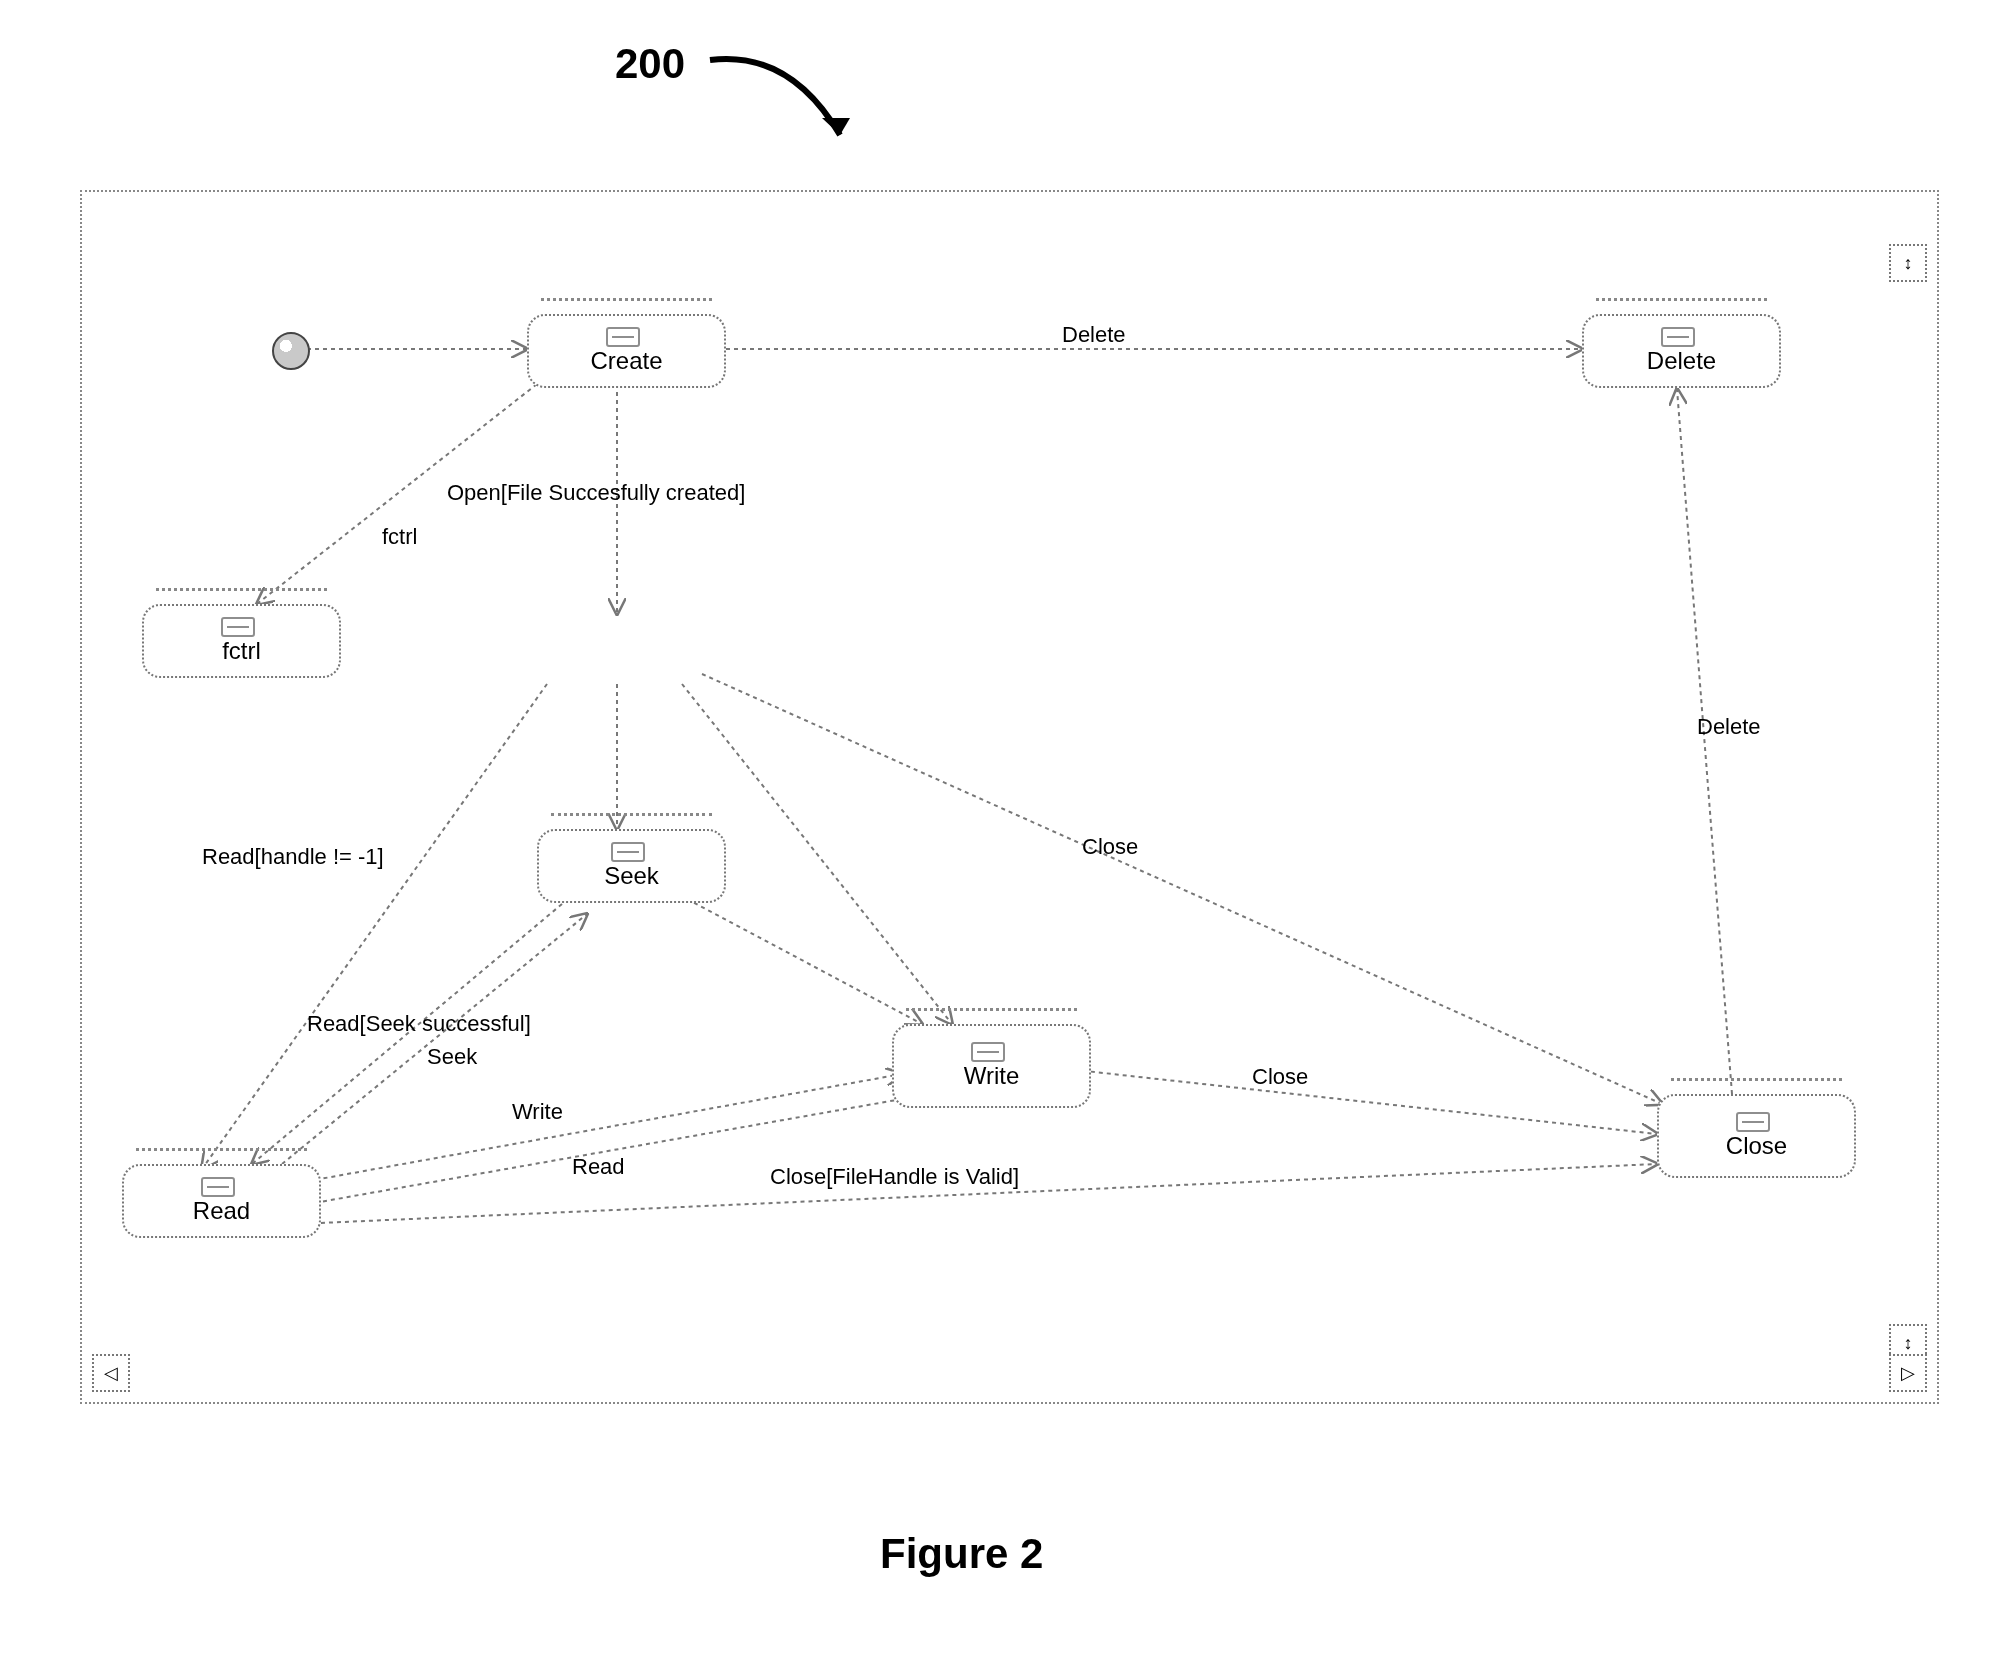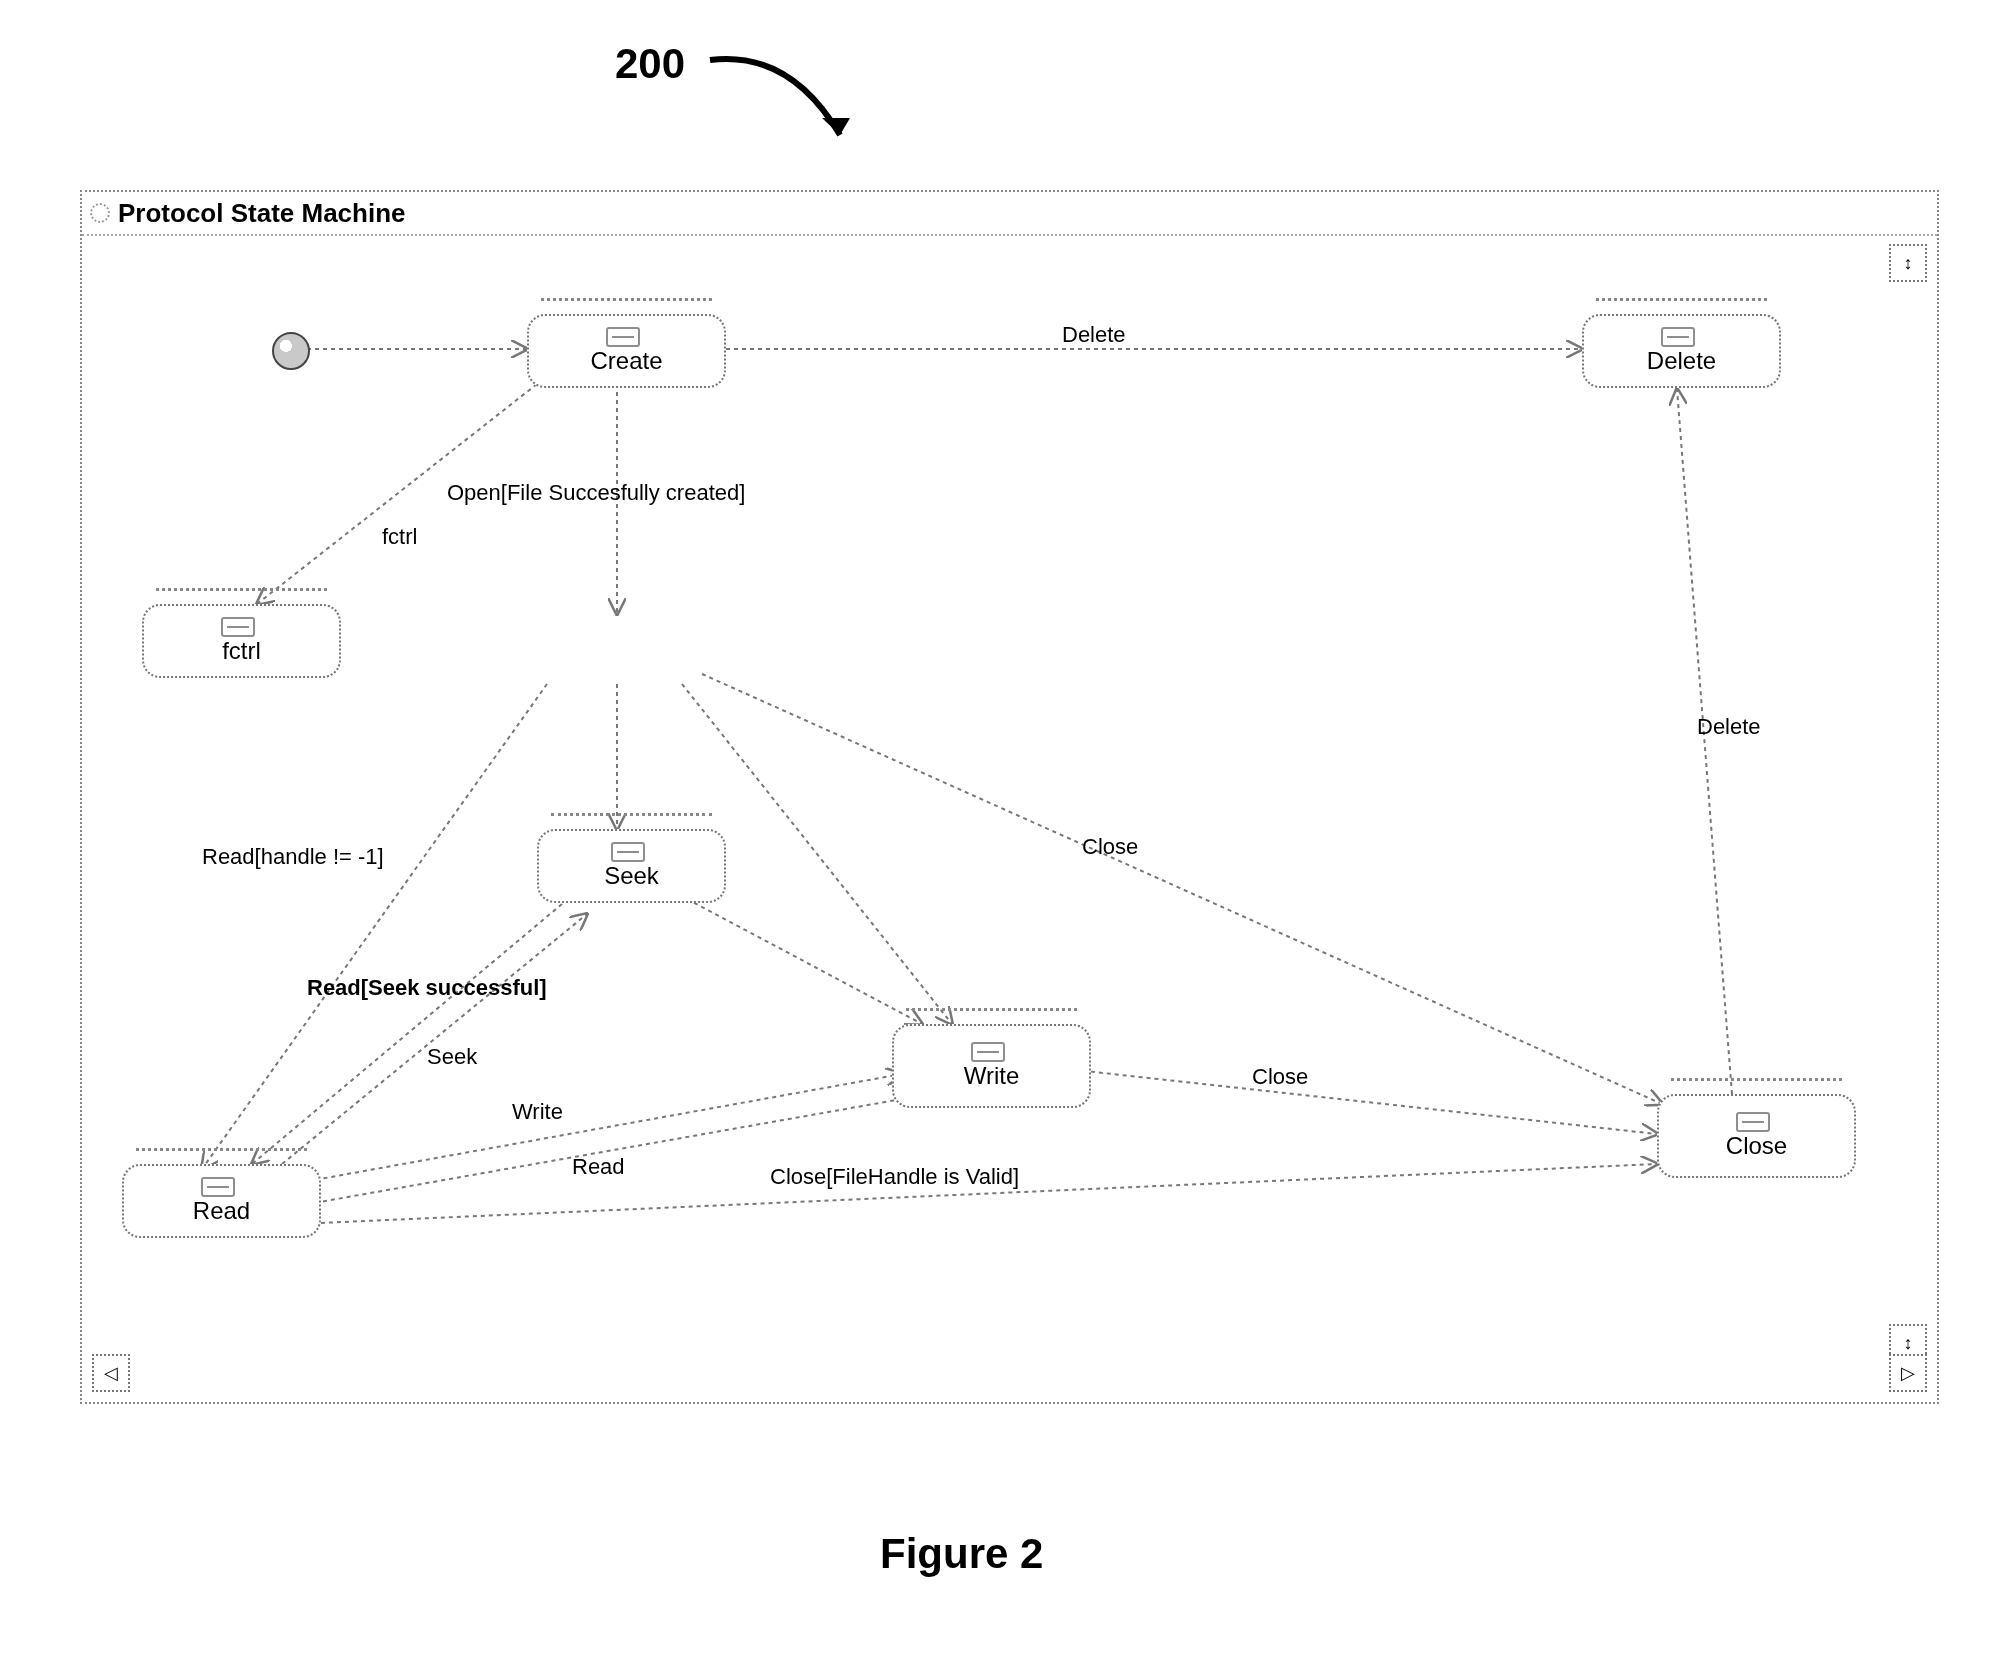--- a/index.html
+++ b/index.html
@@ -34,26 +34,20 @@
 <body>
 
 <div class="page">
   <div class="ref-num" style="left:615px;top:40px;">200</div>
   <svg class="ref-arrow" style="left:700px;top:40px;" width="200" height="120">
     <path d="M10 20 Q 90 10 140 95" stroke="#000" stroke-width="6" fill="none"></path>
     <path d="M140 95 L122 78 L150 78 Z" fill="#000"></path>
   </svg>
 
   <div class="outer">
-    <div class="title-bar">
-      <div class="title-cap">
-        <span class="title-icon"></span>
-        <span>Protocol State Machine</span>
-      </div>
-    </div>
 
     <div class="canvas">
 
       <svg class="edges" width="1855" height="1168">
         <defs>
           <marker id="arr" viewBox="0 0 10 10" refX="9" refY="5" markerWidth="9" markerHeight="9" orient="auto-start-reverse">
             <path d="M0 0 L10 5 L0 10" fill="none" stroke="#777" stroke-width="1.4"></path>
           </marker>
         </defs>
 
@@ -133,21 +127,21 @@
         <div class="state-dots"></div>
         <span class="sicon"></span>
         <span>Close</span>
       </div>
 
       <div class="label" style="left:980px;top:88px;">Delete</div>
       <div class="label" style="left:365px;top:238px;margin-top:8px;">Open[File Succesfully created]</div>
       <div class="label" style="left:300px;top:290px;">fctrl</div>
       <div class="label" style="left:120px;top:610px;text-align:right;">Read[handle != -1]</div>
       <div class="label" style="left:1000px;top:600px;">Close</div>
-      <div class="label" style="left:225px;top:741px;font-weight:bold;">Read[Seek successful]</div>
+      <div class="label" style="left:225px;top:777px;">Read[Seek successful]</div>
       <div class="label" style="left:345px;top:810px;">Seek</div>
       <div class="label" style="left:430px;top:865px;">Write</div>
       <div class="label" style="left:490px;top:920px;">Read</div>
       <div class="label" style="left:1170px;top:830px;">Close</div>
       <div class="label" style="left:660px;top:930px;margin-left:28px;">Close[FileHandle is Valid]</div>
       <div class="label" style="left:1615px;top:480px;">Delete</div>
 
       <div class="nav-btn nav-up">↕</div>
       <div class="nav-btn nav-left">◁</div>
       <div class="nav-btn nav-right">↕</div>

